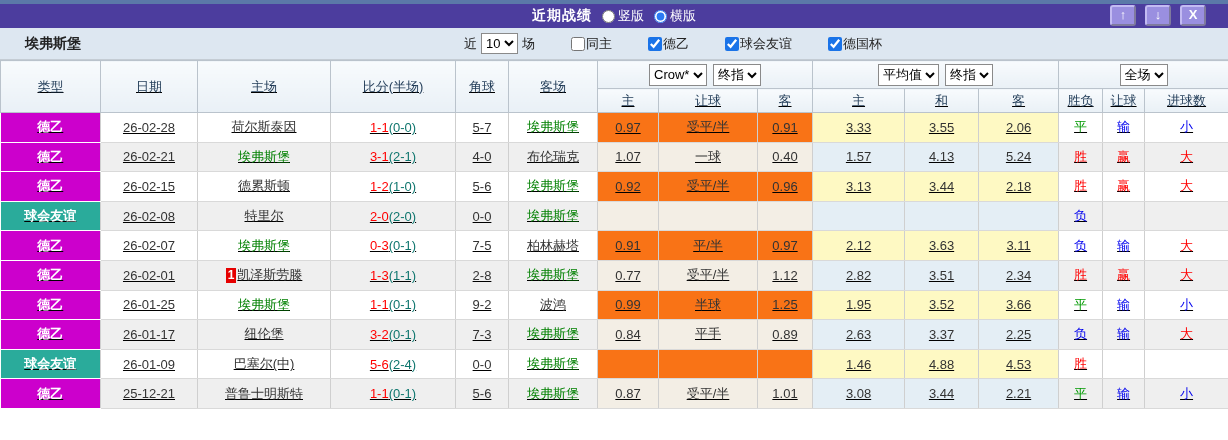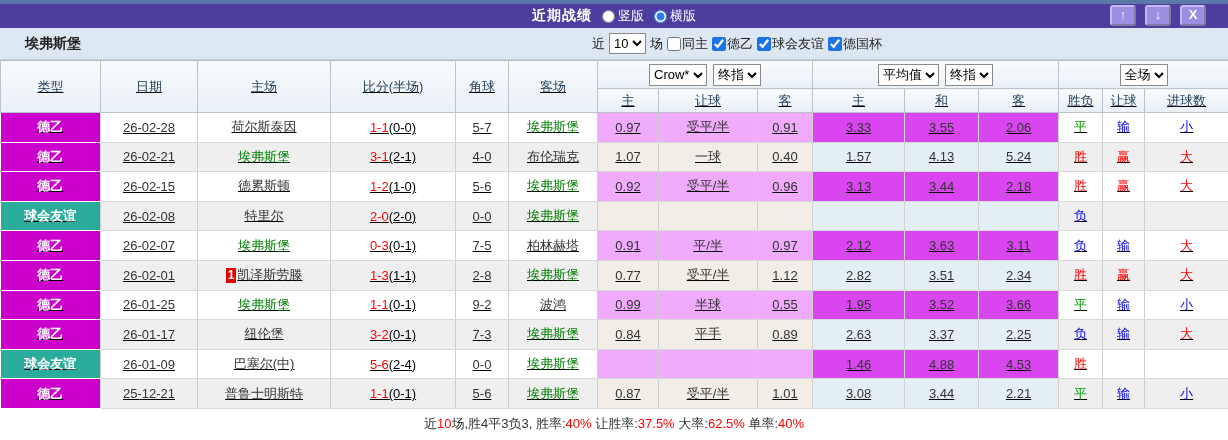--- a/index.html
+++ b/index.html
@@ -14,37 +14,37 @@
   .radio-wrap { display:flex; align-items:center; gap:3px; font-size:13px; }
   .radio-wrap input { width:13px; height:13px; accent-color:#2b7bf3; }
   .win-buttons { position:absolute; right:22px; top:1px; display:flex; gap:9px; }
   .win-btn { width:26px; height:21px; background:#9a8fe0; border:2px outset #c3bbf2; border-radius:3px; color:#fff; font-weight:bold; font-size:13px; line-height:16px; text-align:center; cursor:pointer; }
 
   
   .filterbar { height:32px; background:#dde7f1; display:flex; align-items:center; font-size:13px; color:#222; border-bottom:1px solid #c4ccd4; }
   .team-name { font-size:14px; font-weight:bold; margin-left:25px; color:#222; }
   .filter-controls { margin-left:auto; margin-right:346px; display:flex; align-items:center; gap:4px; white-space:nowrap; }
   .filter-controls select { height:21px; font-size:13px; border:1px solid #8a8a8a; background:#fff; }
-  .fcb { display:flex; align-items:center; }
+  .fcb { display:flex; align-items:center;margin-left:32px; }
   .fcb input { width:14px; height:14px; accent-color:#1a73e8; margin-right:1px; }
 
   
   table { border-collapse:collapse; table-layout:fixed; width:1228px; font-size:13px;text-decoration:underline; }
   th { background:linear-gradient(#f8fbfd,#e9f0f6); color:#1f3a56; font-weight:400; border:1px solid #bac3cc; }
   .hr1 th { height:28px; }
   .hr2 th { height:24px; }
   .sel-cell select { height:22px; font-size:13px; border:1px solid #8a8a8a; background:#fff; margin:0 3px; }
   td { height:29.6px; text-align:center; vertical-align:middle; border-right:1px solid #cfcfcf; border-bottom:1px solid #d9d9d9; color:#333; background:#fff; overflow:hidden; white-space:nowrap; }
   tr.alt td { background:#efefef; }
-  td.crow { background:#f0abfc; } tr.alt td.crow { background:#f3eee5; }
-  td.avg  { background:#d946ef; } tr.alt td.avg  { background:#e4eef5; }
+  td.crow { background:#f97316; } tr.alt td.crow { background:#f3eee5; }
+  td.avg  { background:#fef9c3; } tr.alt td.avg  { background:#e4eef5; }
   td.type { color:#fff; font-weight:bold; border-bottom:1px solid #fff; }
   .team-green { color:#008000; }
   .score-main { color:#ff0000; }
-  .score-half { color:#000000; }
+  .score-half { color:#0f766e; }
   .rank-badge { display:inline-block; background:#e60000; color:#fff; font-size:12px; font-weight:bold; padding:0 2px; margin-right:1px; line-height:15px; }
   .c-r { color:#ff0000; } .c-g { color:#009900; } .c-b { color:#0000ee; }
 
   
   .summary { height:32px; line-height:30px; text-align:center; font-size:13px; color:#333; background:#fff; }
   .summary .red { color:#ff0000; }
 </style>
 </head>
 <body>
 
@@ -251,21 +251,21 @@
         </tr>
         <tr>
           <td class="type" style="background: rgb(204, 0, 204);">德乙</td>
           <td>26-01-25</td>
           <td><span class="team-green">埃弗斯堡</span></td>
           <td><span class="score-main">1-1</span><span class="score-half">(0-1)</span></td>
           <td>9-2</td>
           <td><span>波鸿</span></td>
           <td class="crow">0.99</td>
           <td class="crow">半球</td>
-          <td class="crow">0.55</td>
+          <td class="crow">1.25</td>
           <td class="avg">1.95</td>
           <td class="avg">3.52</td>
           <td class="avg">3.66</td>
           <td class="c-g">平</td>
           <td class="c-b">输</td>
           <td class="c-b">小</td>
         </tr>
         <tr class="alt">
           <td class="type" style="background: rgb(204, 0, 204);">德乙</td>
           <td>26-01-17</td>
@@ -313,15 +313,14 @@
           <td class="avg">3.08</td>
           <td class="avg">3.44</td>
           <td class="avg">2.21</td>
           <td class="c-g">平</td>
           <td class="c-b">输</td>
           <td class="c-b">小</td>
         </tr>
       </tbody>
   </table>
 
-  <div class="summary"><span>近</span><span class="red">10</span><span>场,胜4平3负3, 胜率:</span><span class="red">40%</span><span> 让胜率:</span><span class="red">37.5%</span><span> 大率:</span><span class="red">62.5%</span><span> 单率:</span><span class="red">40%</span></div>
 
 </div>
 
 </body></html>

